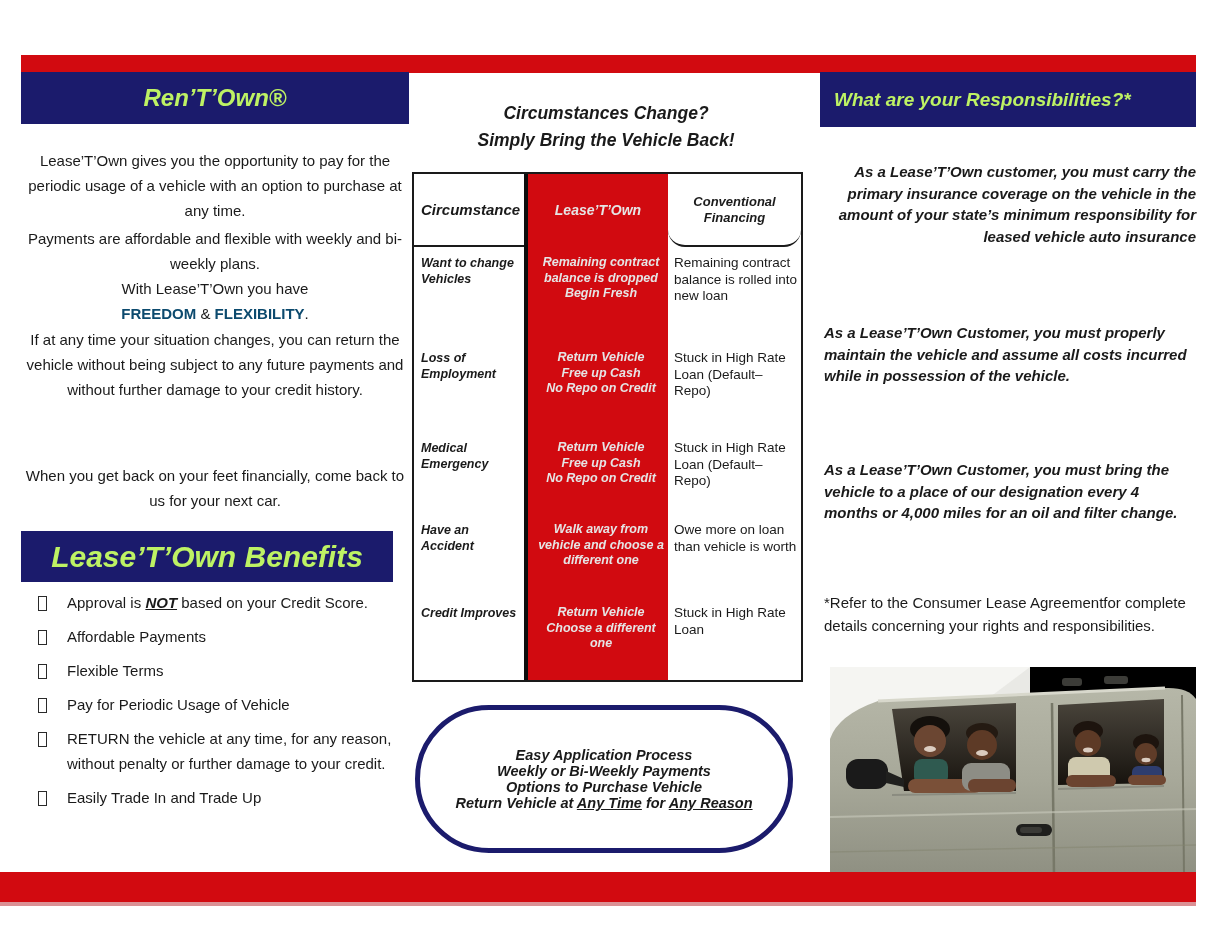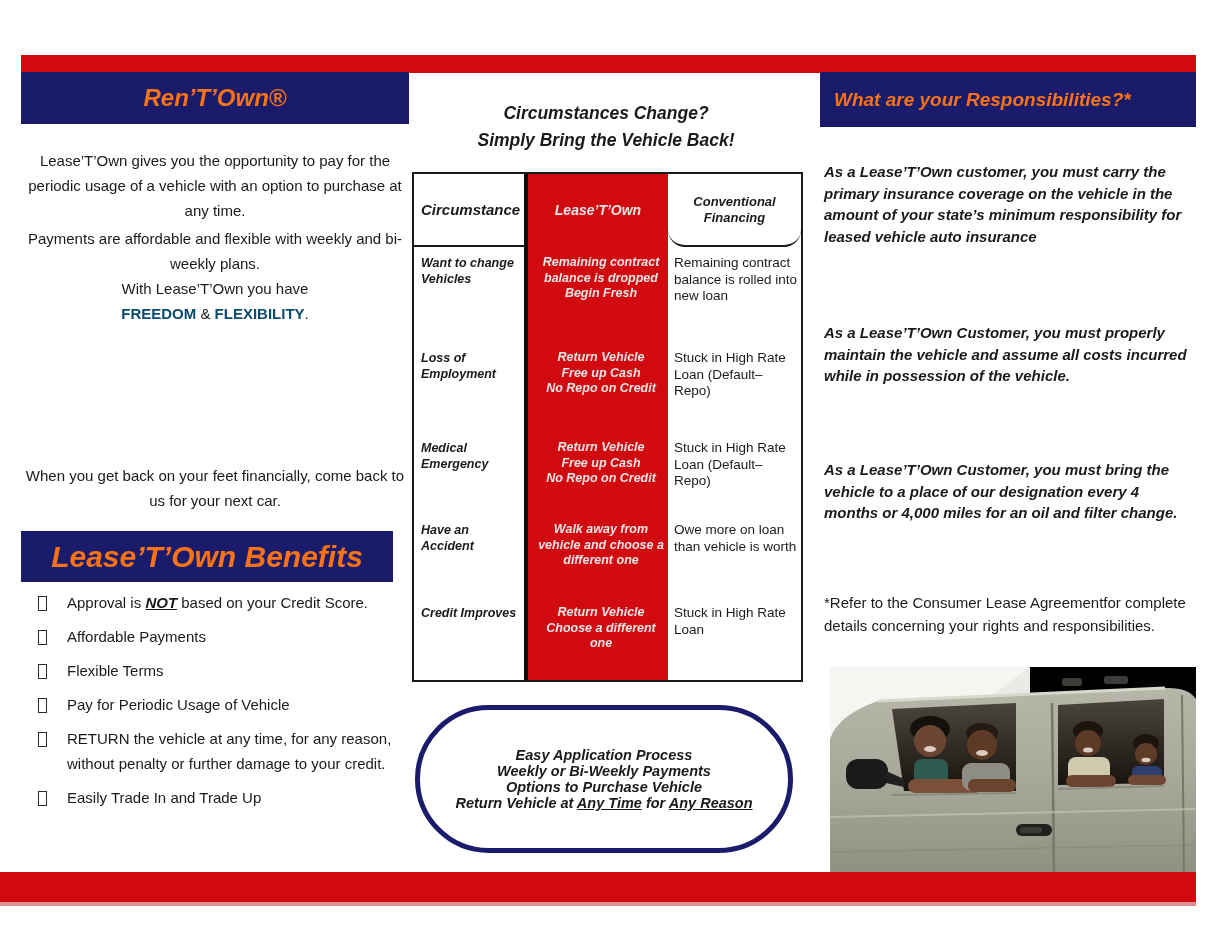--- a/index.html
+++ b/index.html
@@ -8,21 +8,21 @@
     position:relative; width:1208px; height:934px; background:#ffffff;
     font-family:"Liberation Sans", sans-serif; color:#1a1a1a; overflow:hidden;
   }
   .abs { position:absolute; }
 
   
   .top-red-bar { left:21px; top:55px; width:1175px; height:18px; background:#d20a10; }
   .bottom-red-bar { left:0; top:872px; width:1196px; height:34px; background:#d20a10; border-bottom:4px solid #db9094; z-index:5; }
 
   
-  .navy-bar { background:#1b1b6c; color:#f97316; font-style:italic; font-weight:bold; display:flex; align-items:center;text-align:center; }
+  .navy-bar { background:#1b1b6c; color:#bef264; font-style:italic; font-weight:bold; display:flex; align-items:center;text-align:center; }
   .left-header { left:21px; top:72px; width:388px; height:52px; justify-content:center; font-size:24px; }
   .benefits-header { left:21px; top:531px; width:372px; height:51px; justify-content:center; font-size:30px; }
   .right-header { left:820px; top:72px; width:376px; height:55px; font-size:19px; padding-left:14px; }
 
   
   .left-par { left:21px; width:388px; text-align:center; font-size:15px; line-height:25px; }
   .red-word { color:#0c4a6e; font-weight:bold; }
   .benefits-list { left:21px; top:590px; width:388px; }
   .benefit-item { position:relative; padding-left:46px; margin-bottom:9px; font-size:15px; line-height:25px; }
   .bullet-box { position:absolute; left:17px; top:6px; width:9px; height:15px; border:1.2px solid #2a2a2a; background:transparent; }
@@ -63,20 +63,21 @@
   </div>
 
   <p class="abs left-par" style="top:148px;">Lease’T’Own gives you the opportunity to pay for the periodic usage of a vehicle with an option to purchase at any time.</p>
 
   <div class="abs left-par" style="top:226px;">
     <span>Payments are affordable and flexible with weekly and bi-weekly plans.</span><br>
     <span>With Lease’T’Own you have</span><br>
     <span class="red-word">FREEDOM</span><span> &amp; </span><span class="red-word">FLEXIBILITY</span><span>.</span>
   </div>
 
+  <p class="abs left-par" style="top:327px;">If at any time your situation changes, you can return the vehicle without being subject to any future payments and without further damage to your credit history.</p>
 
   <p class="abs left-par" style="top:463px;">When you get back on your feet financially, come back to us for your next car.</p>
 
   <div class="abs navy-bar benefits-header">
     <span>Lease’T’Own Benefits</span>
   </div>
 
   <div class="abs benefits-list">
     <div class="benefit-item">
       <span class="bullet-box"></span>
@@ -147,21 +148,21 @@
     <span>Easy Application Process</span>
     <span>Weekly or Bi-Weekly Payments</span>
     <span>Options to Purchase Vehicle</span>
     <span><span>Return Vehicle at </span><span class="u-seg">Any Time</span><span> for </span><span class="u-seg">Any Reason</span></span>
   </div>
 
   <div class="abs navy-bar right-header">
     <span>What are your Responsibilities?*</span>
   </div>
 
-  <p class="abs right-par" style="top:161px;">As a Lease’T’Own customer, you must carry the primary insurance coverage on the vehicle in the amount of your state’s minimum responsibility for leased vehicle auto insurance</p>
+  <p class="abs right-par" style="top:161px;text-align:right;">As a Lease’T’Own customer, you must carry the primary insurance coverage on the vehicle in the amount of your state’s minimum responsibility for leased vehicle auto insurance</p>
   <p class="abs right-par" style="top:322px;">As a Lease’T’Own Customer, you must properly maintain the vehicle and assume all costs incurred while in possession of the vehicle.</p>
   <p class="abs right-par" style="top:459px;">As a Lease’T’Own Customer, you must bring the vehicle to a place of our designation every 4 months or 4,000 miles for an oil and filter change.</p>
   <p class="abs footnote">*Refer to the Consumer Lease Agreementfor complete details concerning your rights and responsibilities.</p>
 
   <div class="abs photo">
     <svg width="366" height="207" viewBox="0 0 366 207" xmlns="http://www.w3.org/2000/svg">
       <defs>
         <linearGradient id="winG" x1="0" y1="0" x2="0" y2="1">
           <stop offset="0" stop-color="#4a453c"></stop>
             <stop offset="1" stop-color="#17130e"></stop>

